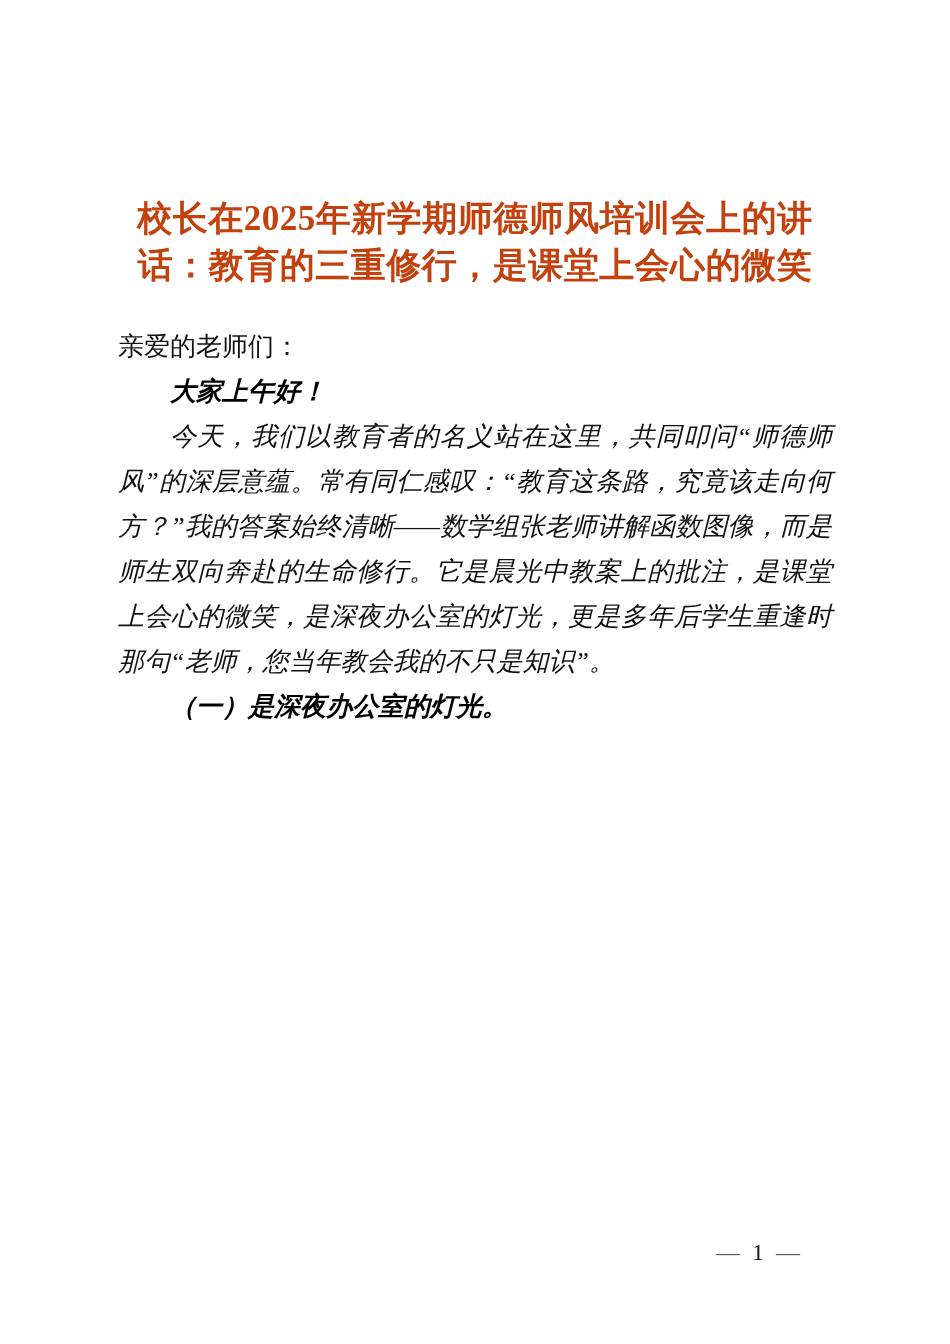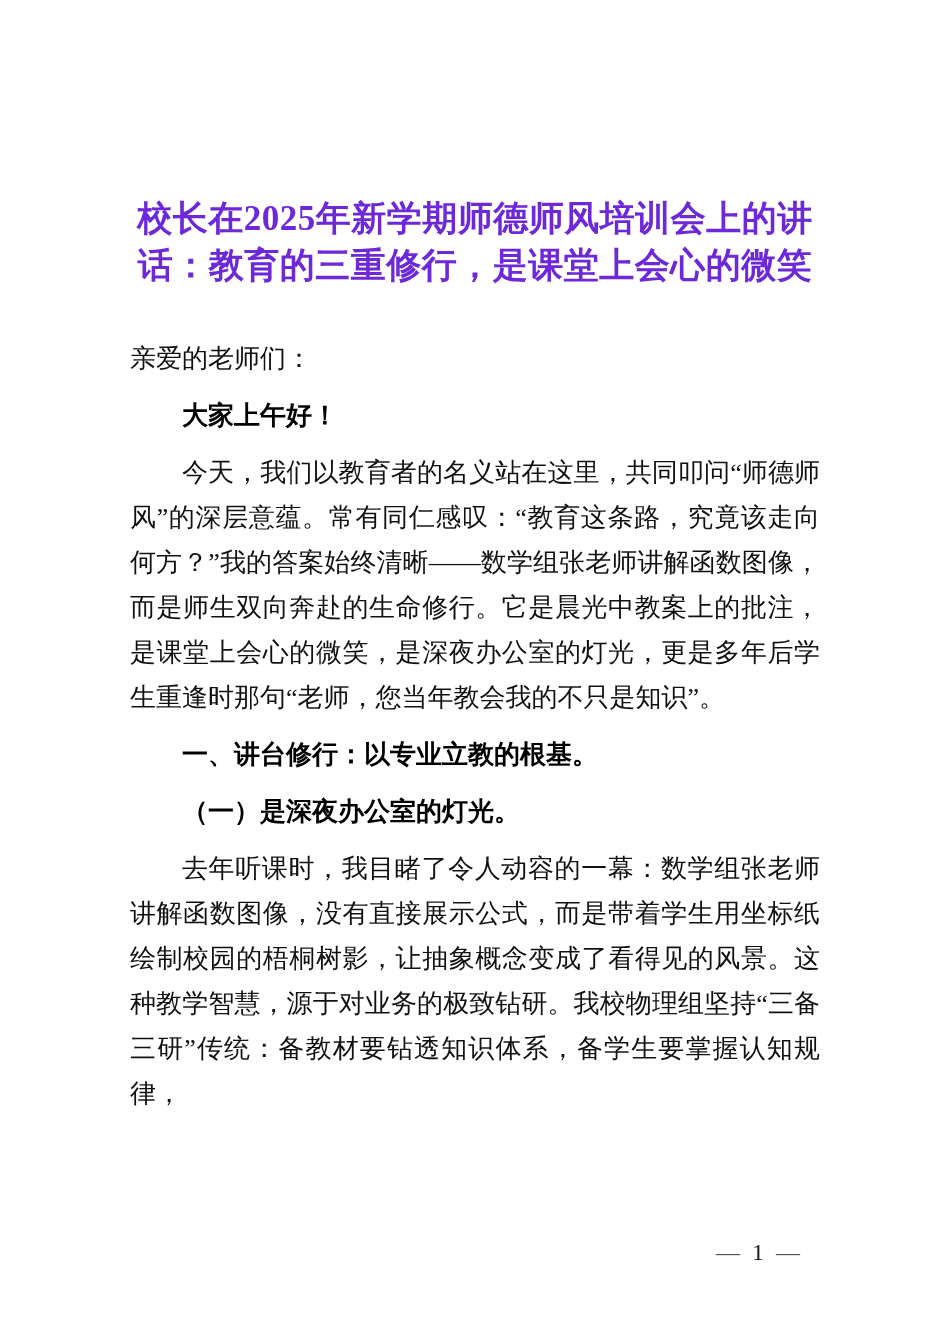--- a/index.html
+++ b/index.html
@@ -18,43 +18,44 @@
   }
   .doc-title {
     position: absolute;
     top: 172px;
     left: 60px;
     right: 60px;
     text-align: center;
     font-weight: bold;
     font-size: 35px;
     line-height: 47px;
-    color: #6d28d9;
+    color: #c2410c;
     letter-spacing: 0.5px;
   }
   .doc-title .title-line {
     white-space: nowrap;
   }
   .doc-body {
     position: absolute;
     top: 324px;
     left: 118px;
     width: 714px;
     font-size: 26px;
     line-height: 45px;
     text-align: justify;
     text-justify: inter-ideograph;
     color: #111111;
   }
   .doc-body p.para {
-    margin: 12px;
+    margin: 0;
     padding: 0;
   }
   .doc-body p.indent {
     text-indent: 2em;
+    font-style: italic;
   }
   .doc-body p.bold {
     font-weight: bold;
     color: #000000;
   }
   .page-footer {
     position: absolute;
     top: 1238px;
     right: 150px;
     font-size: 24px;
@@ -80,23 +81,21 @@
   <h1 class="doc-title">
     <div class="title-line">校长在2025年新学期师德师风培训会上的讲</div>
     <div class="title-line">话：教育的三重修行，是课堂上会心的微笑</div>
   </h1>
 
   <main class="doc-body">
     <div>
         <p class="para">亲爱的老师们：</p>
         <p class="para indent bold">大家上午好！</p>
         <p class="para indent">今天，我们以教育者的名义站在这里，共同叩问“师德师风”的深层意蕴。常有同仁感叹：“教育这条路，究竟该走向何方？”我的答案始终清晰——数学组张老师讲解函数图像，而是师生双向奔赴的生命修行。它是晨光中教案上的批注，是课堂上会心的微笑，是深夜办公室的灯光，更是多年后学生重逢时那句“老师，您当年教会我的不只是知识”。</p>
-        <p class="para indent bold">一、讲台修行：以专业立教的根基。</p>
         <p class="para indent bold">（一）是深夜办公室的灯光。</p>
-        <p class="para indent">去年听课时，我目睹了令人动容的一幕：数学组张老师讲解函数图像，没有直接展示公式，而是带着学生用坐标纸绘制校园的梧桐树影，让抽象概念变成了看得见的风景。这种教学智慧，源于对业务的极致钻研。我校物理组坚持“三备三研”传统：备教材要钻透知识体系，备学生要掌握认知规律，</p>
       </div>
   </main>
 
   <footer class="page-footer">
     <span class="dash">—</span>
     <span class="num">1</span>
     <span class="dash">—</span>
   </footer>
 
 </div>

